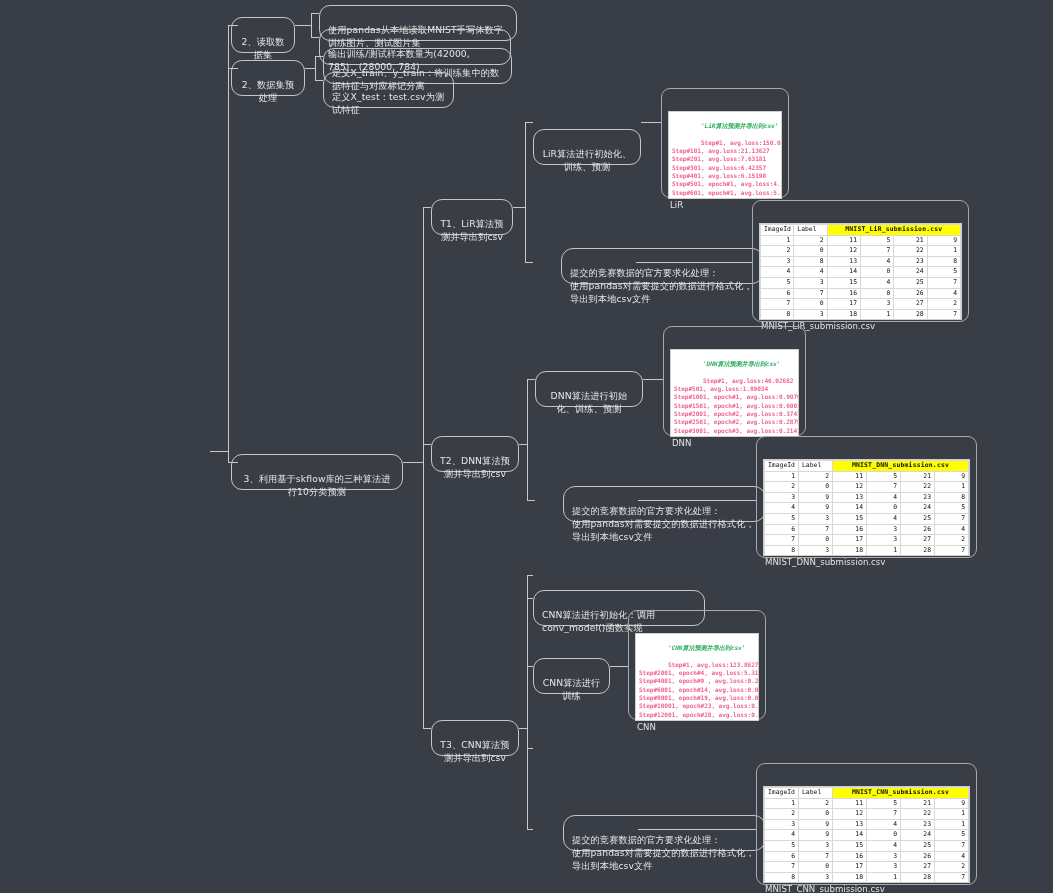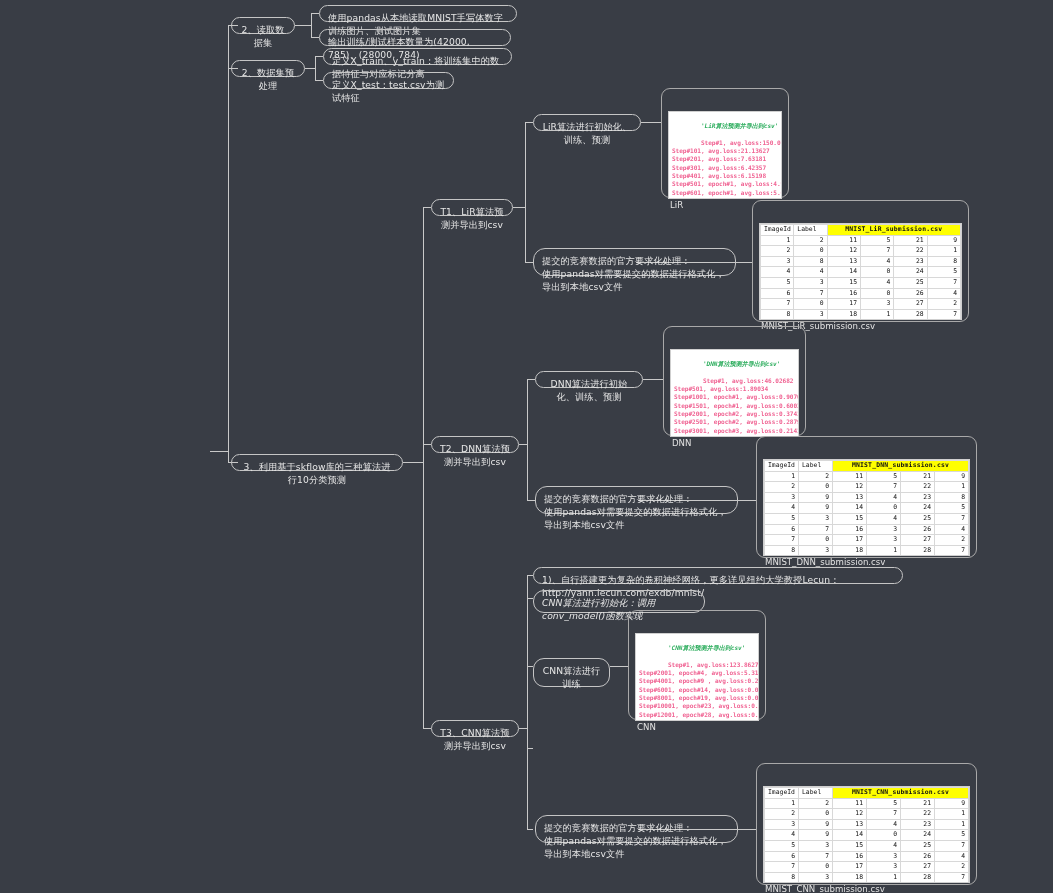--- a/index.html
+++ b/index.html
@@ -18,26 +18,26 @@
 
   
   .node {
     position: absolute;
     border: 1px solid #c5c5c5;
     border-radius: 11px;
     color: #e6e6e6;
     background: transparent;
     font-size: 9.2px;
     line-height: 13px;
-    padding: 5px 8px;
+    padding: 17px 8px;
     box-sizing: border-box;
     white-space: pre-line;
     letter-spacing: .1px;
   }
-  .node.multi { border-radius: 12px; }
+  .node.multi { border-radius: 12px; margin-left: 28px; }
 
   
   .root {
     position: absolute;
     background: #52c08b;
     color: #ffffff;
     border-radius: 3px;
     font-size: 10.2px;
     font-weight: bold;
     line-height: 15px;
@@ -165,21 +165,21 @@
   <div class="node" style="left:231px; top:17px; width:64px; height:17px; text-align:center;">2、读取数据集</div>
   <div class="node" style="left:231px; top:60px; width:74px; height:17px; text-align:center;">2、数据集预处理</div>
   <div class="node" style="left:231px; top:454px; width:172px; height:17px; text-align:center;">3、利用基于skflow库的三种算法进行10分类预测</div>
 
   <div class="node" style="left:319px; top:5px; width:198px; height:17px;">使用pandas从本地读取MNIST手写体数字训练图片、测试图片集</div>
   <div class="node" style="left:319px; top:29px; width:192px; height:17px;">输出训练/测试样本数量为(42000, 785)、(28000, 784)</div>
   <div class="node" style="left:323px; top:48px; width:189px; height:17px;">定义X_train、y_train：将训练集中的数据特征与对应标记分离</div>
   <div class="node" style="left:323px; top:72px; width:131px; height:17px;">定义X_test：test.csv为测试特征</div>
 
   <div class="node" style="left:431px; top:199px; width:82px; height:17px; text-align:center;">T1、LiR算法预测并导出到csv</div>
-  <div class="node" style="left:533px; top:114px; width:108px; height:17px; text-align:center;">LiR算法进行初始化、训练、预测</div>
+  <div class="node" style="left:533px; top:129px; width:108px; height:17px; text-align:center;">LiR算法进行初始化、训练、预测</div>
   <div class="node multi" style="left:533px; top:248px; width:203px; height:28px;">提交的竞赛数据的官方要求化处理：
 使用pandas对需要提交的数据进行格式化，导出到本地csv文件</div>
 
   <div class="card" style="left:661px; top:88px; width:128px; height:110px;">
     <div class="shot" style="height:88px;">
       <div class="code">
         <span class="hdr">'LiR算法预测并导出到csv'</span><br>
         <span id="lir-lines">Step#1, avg.loss:150.07220
 Step#101, avg.loss:21.13627
 Step#201, avg.loss:7.63181
@@ -391,22 +391,21 @@
               <td>29</td>
               <td>4</td>
             </tr>
           </tbody>
       </table>
     </div>
     <div class="cap">MNIST_DNN_submission.csv</div>
   </div>
 
   <div class="node" style="left:431px; top:720px; width:88px; height:17px; text-align:center;">T3、CNN算法预测并导出到csv</div>
-  <div class="node" style="left:533px; top:567px; width:370px; height:17px;">1)、自行搭建更为复杂的卷积神经网络，更多详见纽约大学教授Lecun：http://yann.lecun.com/exdb/mnist/</div>
-  <div class="node" style="left:533px; top:590px; width:172px; height:23px;font-style:italic;">CNN算法进行初始化：调用conv_model()函数实现</div>
+  <div class="node" style="left:533px; top:590px; width:172px; height:23px;">CNN算法进行初始化：调用conv_model()函数实现</div>
   <div class="node" style="left:533px; top:658px; width:77px; height:29px; text-align:center;">CNN算法进行训练</div>
   <div class="node multi" style="left:535px; top:815px; width:203px; height:28px;">提交的竞赛数据的官方要求化处理：
 使用pandas对需要提交的数据进行格式化，导出到本地csv文件</div>
 
   <div class="card" style="left:628px; top:610px; width:138px; height:110px;">
     <div class="shot" style="height:88px;">
       <div class="code">
         <span class="hdr">'CNN算法预测并导出到csv'</span><br>
         <span id="cnn-lines">Step#1, avg.loss:123.86279
 Step#2001, epoch#4, avg.loss:5.31864

